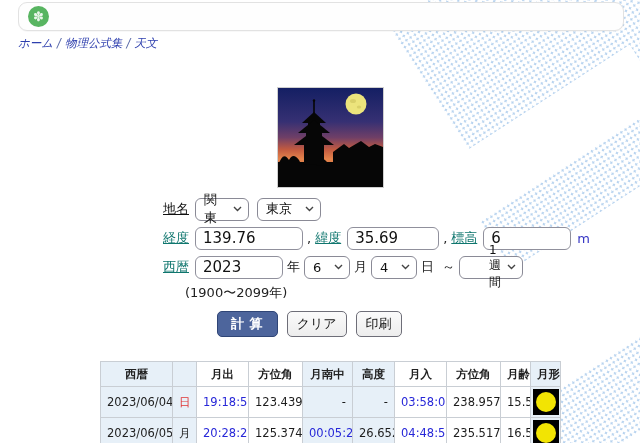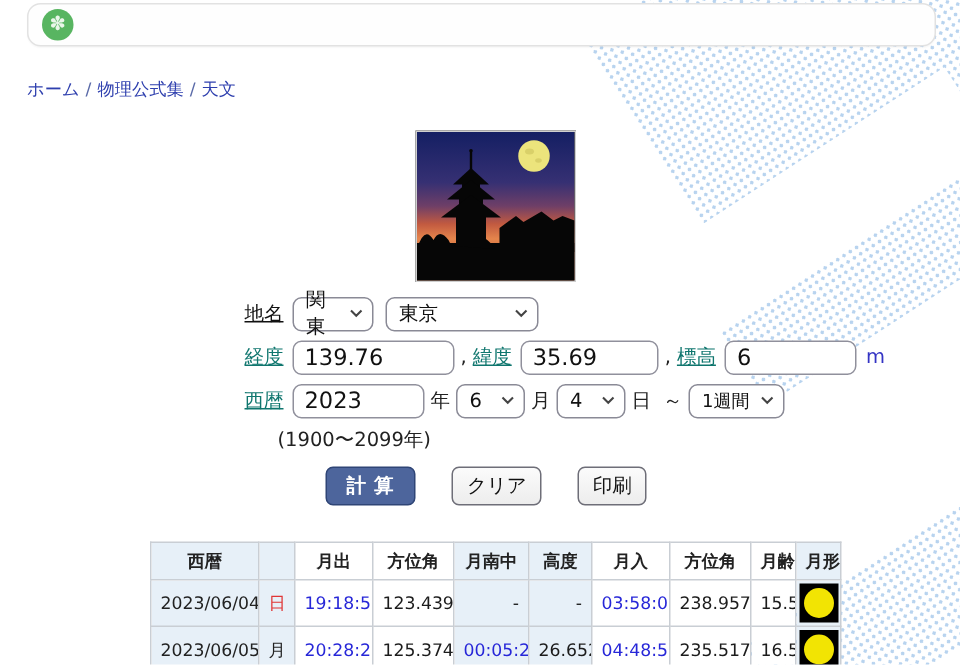--- a/index.html
+++ b/index.html
@@ -22,21 +22,21 @@
   
   #titlebar { left:18px; top:2px; width:606px; height:29px; background:#fefefe;
     border:1px solid #e2e2e2; border-radius:9px; display:flex; align-items:center;
     padding-left:9px; box-shadow:0 1px 1px rgba(0,0,0,.03); }
   .app-icon { width:21px; height:21px; border-radius:50%; background:#58b561;
     color:#eaf6ea; display:flex; align-items:center; justify-content:center;
     font-size:13px; margin-right:8px; }
   #page-title { font-size:13.5px; font-weight:bold; color:#1d1d1d; letter-spacing:.5px; }
 
   
-  #breadcrumb { left:18px; top:52px; font-size:11.5px; color:#3b49b0; }
+  #breadcrumb { left:18px; top:36px; font-size:11.5px; color:#3b49b0;font-style:italic; }
   #breadcrumb a { color:#2e3fae; text-decoration:none; cursor:pointer; }
   .bc-sep { color:#5a6aa8; margin:0 4px; }
 
   #intro { left:28px; top:57px; font-size:12.5px; color:#1f1f1f; letter-spacing:.3px; }
 
   
   #scene { left:277px; top:87px; width:107px; height:101px; border:1px solid #cfcfcf; background:#000; }
   #scene svg { display:block; }
 
   
@@ -49,22 +49,22 @@
   .sel { height:23px; border:1px solid #8a8a96; border-radius:6px; background:#fff;
     display:inline-flex; align-items:center; justify-content:space-between;
     padding:0 6px 0 8px; cursor:pointer; color:#111; }
   .sel .chev { margin-left:6px; display:flex; }
   .sep-txt { margin:0 4px; }
   .unit { color:#3434c4; margin-left:6px; }
   #year-note { margin-left:22px; font-size:13px; color:#222; margin-top:3px; }
 
   
   #buttons { left:217px; top:311px; display:flex; align-items:center; }
-  .btn { font-family:Liberation Serif, serif; font-size:13px; border-radius:5px; cursor:pointer;
-    padding:3px 9px; margin-right:24px; border:1px solid #6e6e78;
+  .btn { font-family:Liberation Sans, sans-serif; font-size:13px; border-radius:5px; cursor:pointer;
+    padding:3px 9px; margin-right:9px; border:1px solid #6e6e78;
     background:linear-gradient(#fbfbfb,#ededed); color:#111; }
   .btn-primary { background:#4d659c; border:1px solid #2f4576; color:#fff;
     font-weight:bold; padding:3px 13px; letter-spacing:1px; }
 
   
   #result { left:100px; top:361px; }
   table { border-collapse:collapse; table-layout:fixed; width:460px; font-size:11.5px; }
   th, td { border:1px solid #c9ced4; padding:2px 6px; overflow:hidden; white-space:nowrap; }
   th { font-weight:bold; color:#222; height:25px; text-align:center; }
   td { height:30px; }
@@ -140,21 +140,21 @@
     <div class="frow">
       <span class="flabel">地名</span>
       <div class="sel" style="width:54px;">
         <span>関東</span>
         <span class="chev">
           <svg width="9" height="6" viewBox="0 0 9 6">
               <path d="M1,1 L4.5,4.5 L8,1" fill="none" stroke="#444" stroke-width="1.4"></path>
             </svg>
         </span>
       </div>
-      <div class="sel" style="width:102px; margin-left:8px;">
+      <div class="sel" style="width:64px; margin-left:8px;">
         <span>東京</span>
         <span class="chev">
           <svg width="9" height="6" viewBox="0 0 9 6">
               <path d="M1,1 L4.5,4.5 L8,1" fill="none" stroke="#444" stroke-width="1.4"></path>
             </svg>
         </span>
       </div>
     </div>
 
     <div class="frow">
@@ -186,21 +186,21 @@
         <span>4</span>
         <span class="chev">
           <svg width="9" height="6" viewBox="0 0 9 6">
               <path d="M1,1 L4.5,4.5 L8,1" fill="none" stroke="#444" stroke-width="1.4"></path>
             </svg>
         </span>
       </div>
       <span class="sep-txt">日</span>
       <span class="sep-txt">～</span>
       <div class="sel" style="width:64px;">
-        <span style="font-size:12px;">1週間</span>
+        <span style="font-size:12px;margin-left:21px;">1週間</span>
         <span class="chev">
           <svg width="9" height="6" viewBox="0 0 9 6">
               <path d="M1,1 L4.5,4.5 L8,1" fill="none" stroke="#444" stroke-width="1.4"></path>
             </svg>
         </span>
       </div>
     </div>
 
     <div id="year-note">(1900〜2099年)</div>
   </div>

